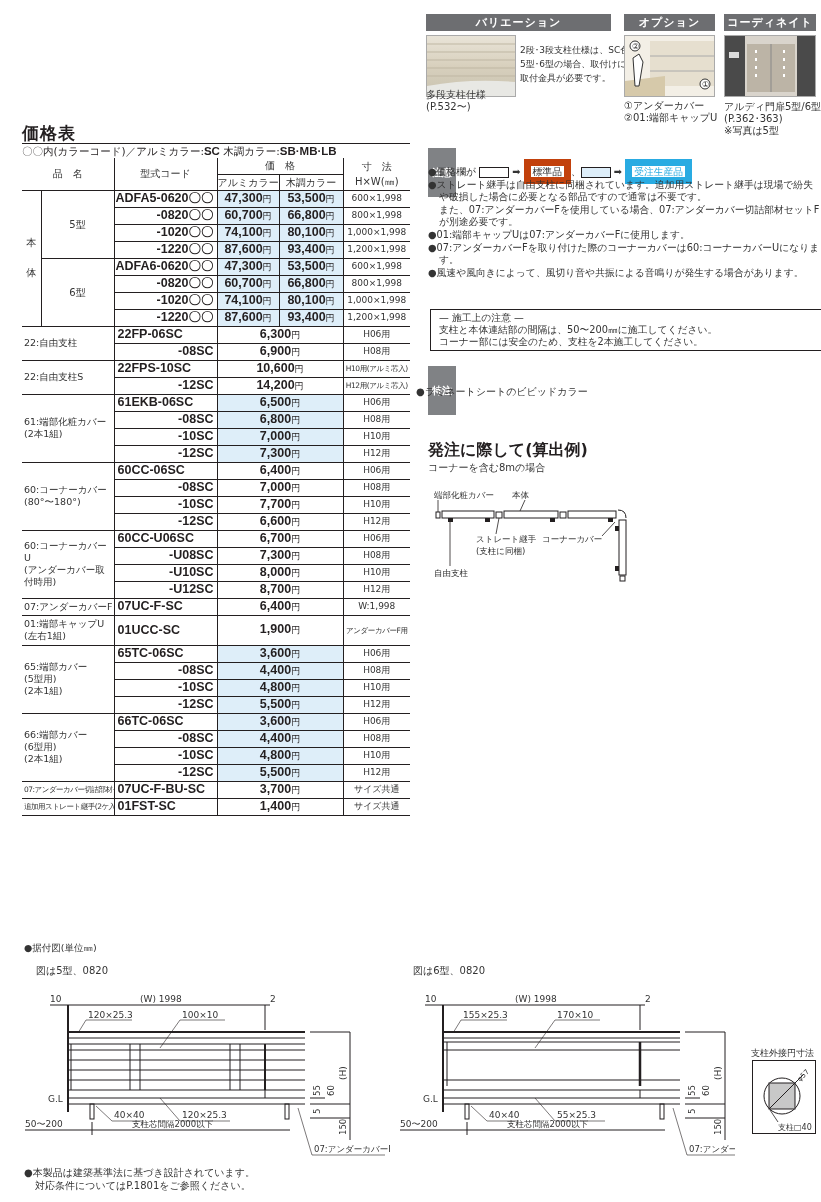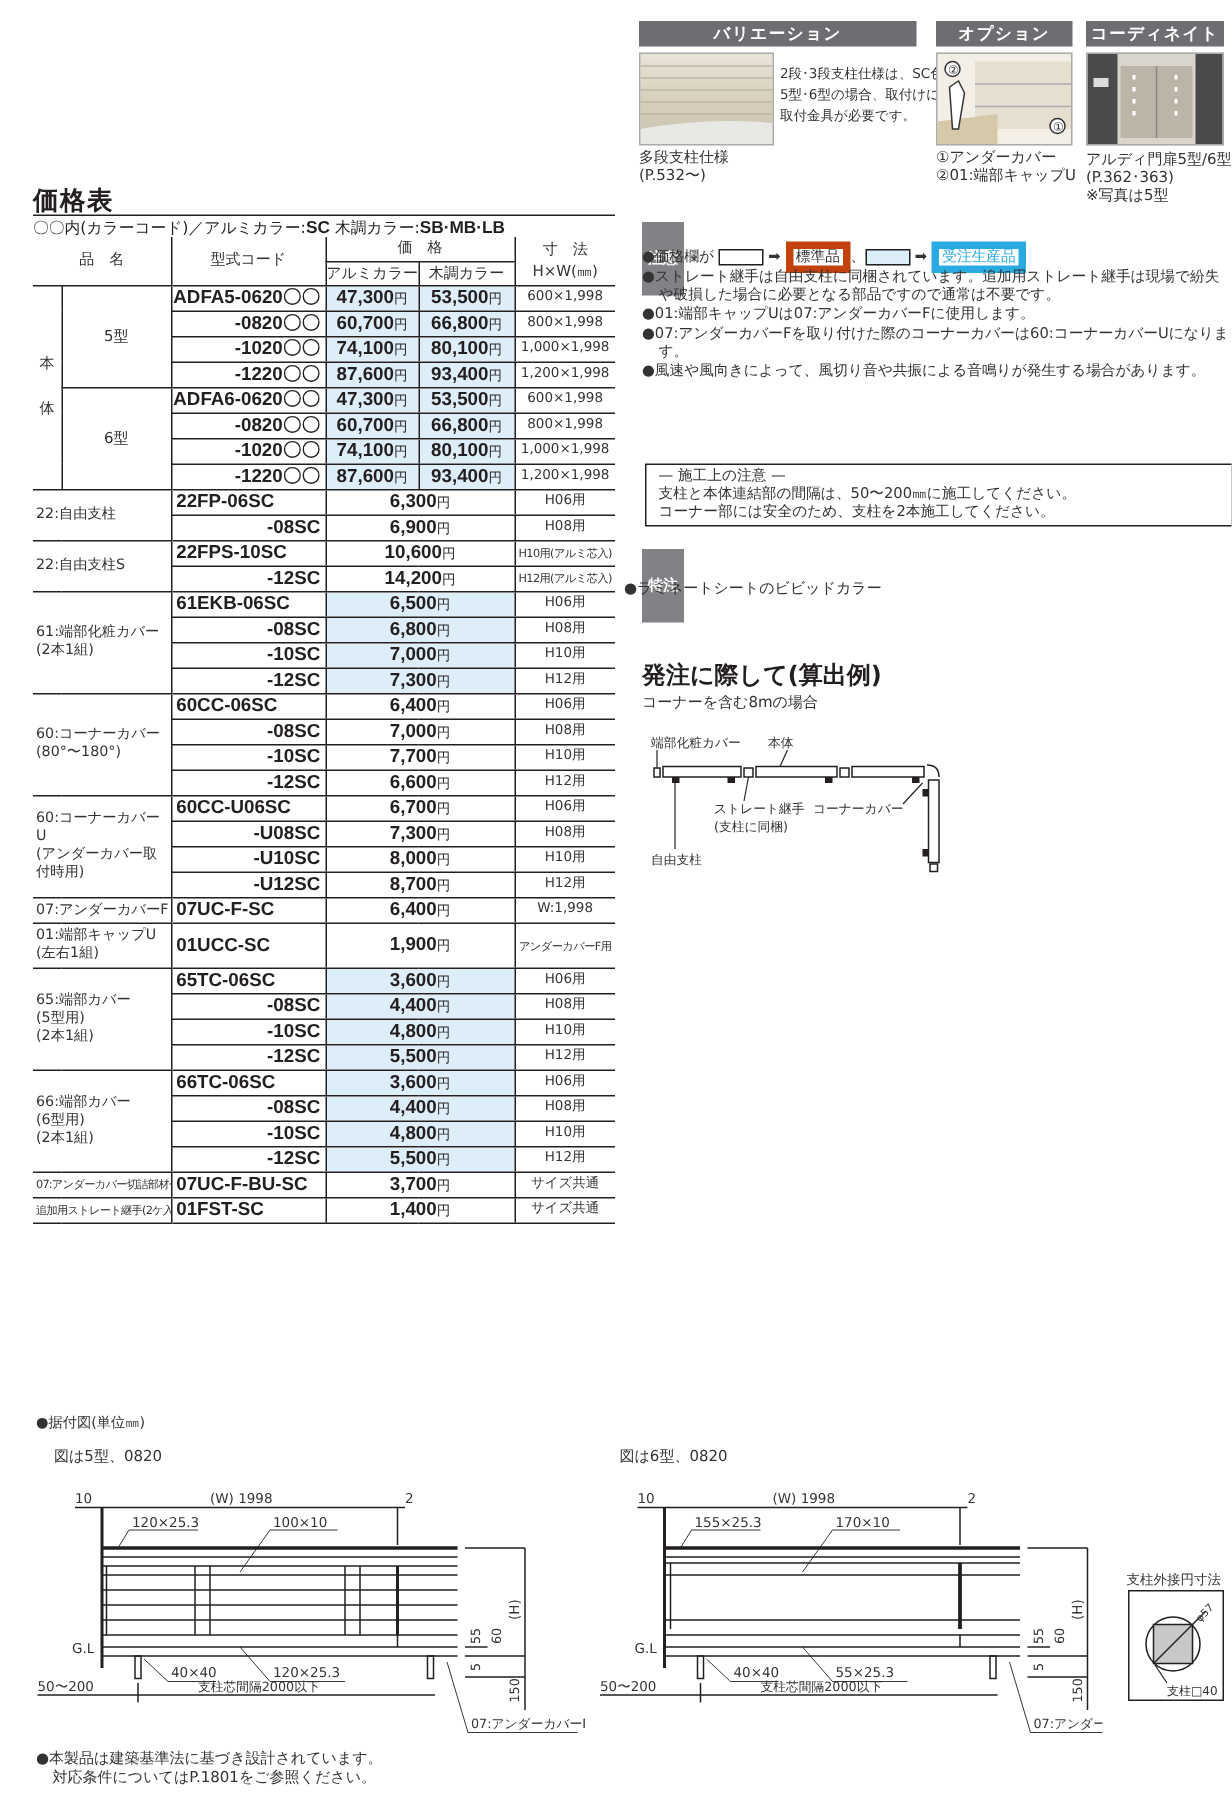--- a/index.html
+++ b/index.html
@@ -34,21 +34,21 @@
   .sec-head { position: absolute; top: 14px; height: 17px; background: #6d6e71; color: #fff; font-size: 11px; font-weight: bold; text-align: center; line-height: 17px; letter-spacing: 1px; }
   .photo { position: absolute; border: 1px solid #aaa; }
   .cap { position: absolute; font-size: 10px; line-height: 12px; color: #333; white-space: nowrap; }
 
   
   .tag { position: absolute; background: #808285; color: #fff; font-size: 10px; font-weight: bold; padding: 18px 4px; line-height: 13px; }
   .notes { position: absolute; left: 428px; top: 166px; width: 392px; font-size: 9.8px; line-height: 12.6px; color: #333; }
   .notes p { padding-left: 11px; text-indent: -11px; }
   .notes .box { display: inline-block; width: 30px; height: 11px; border: 1px solid #231f20; vertical-align: middle; }
   .notes .box.b { background: #deeef9; }
-  .notes .lbl { border: 5px solid #c2410c; padding: 0 2px; }
+  .notes .lbl { border: 7px solid #c2410c; padding: 0 2px; }
   .notes .lbl.b { border-color: #29abe2; color: #29abe2; }
   .caution { position: absolute; left: 430px; top: 309px; width: 392px; border: 1.5px solid #231f20; font-size: 9.8px; line-height: 12px; padding: 2px 10px 2px 8px; color: #333; }
   .bullet-line { position: absolute; font-size: 10px; color: #333; white-space: nowrap; }
   #order-title { position: absolute; left: 428px; top: 440px; font-size: 16px; font-weight: bold; }
   #order-sub { position: absolute; left: 428px; top: 461px; font-size: 10px; color: #333; }
 
   
   svg text { font-family: "DejaVu Sans", sans-serif; fill: #333; }
   .draw-label { position: absolute; font-size: 10px; color: #333; white-space: nowrap; }
 </style>
@@ -308,21 +308,21 @@
         <line x1="0" y1="40" x2="88" y2="40"></line>
     </g>
     <path d="M0 50 Q44 42 88 46 L88 60 L0 60 Z" fill="#e8e8e4"></path>
   </svg>
 </div>
 <div class="cap" style="left:520px; top:43px; font-size:9px; line-height:14px;">
   <div>2段･3段支柱仕様は、SC色のみ。</div>
   <div>5型･6型の場合、取付けには07:</div>
   <div>取付金具が必要です。</div>
 </div>
-<div class="cap" style="left:426px; top:100px;">
+<div class="cap" style="left:426px; top:89px;">
   <div>多段支柱仕様</div>
   <div>(P.532〜)</div>
 </div>
 
 <div class="sec-head" style="left:624px; width:91px;">オプション</div>
 <div class="photo" style="left:624px; top:35px; width:91px; height:62px; background:#f3efe6;">
   <svg width="89" height="60">
     <rect x="25" y="5" width="64" height="45" fill="#e6dfcf"></rect>
     <line x1="25" y1="20" x2="89" y2="20" stroke="#aaa"></line>
       <line x1="25" y1="35" x2="89" y2="35" stroke="#aaa"></line>
@@ -367,20 +367,21 @@
 
 <div class="tag" style="left:428px; top:148px;">注意</div>
 <div class="notes">
   <p>
     <span>●価格欄が</span>
     <span class="box"></span> ➡
     <span class="lbl">標準品</span><span>、</span><span class="box b"></span> ➡
     <span class="lbl b">受注生産品</span>
   </p>
   <p>●ストレート継手は自由支柱に同梱されています。追加用ストレート継手は現場で紛失や破損した場合に必要となる部品ですので通常は不要です。</p>
+  <p style="padding-left:11px; text-indent:0;">また、07:アンダーカバーFを使用している場合、07:アンダーカバー切詰部材セットFが別途必要です。</p>
   <p>●01:端部キャップUは07:アンダーカバーFに使用します。</p>
   <p>●07:アンダーカバーFを取り付けた際のコーナーカバーは60:コーナーカバーUになります。</p>
   <p>●風速や風向きによって、風切り音や共振による音鳴りが発生する場合があります。</p>
 </div>
 
 <div class="caution">
   <div>— 施工上の注意 —</div>
   <div>支柱と本体連結部の間隔は、50〜200㎜に施工してください。</div>
   <div>コーナー部には安全のため、支柱を2本施工してください。</div>
 </div>

